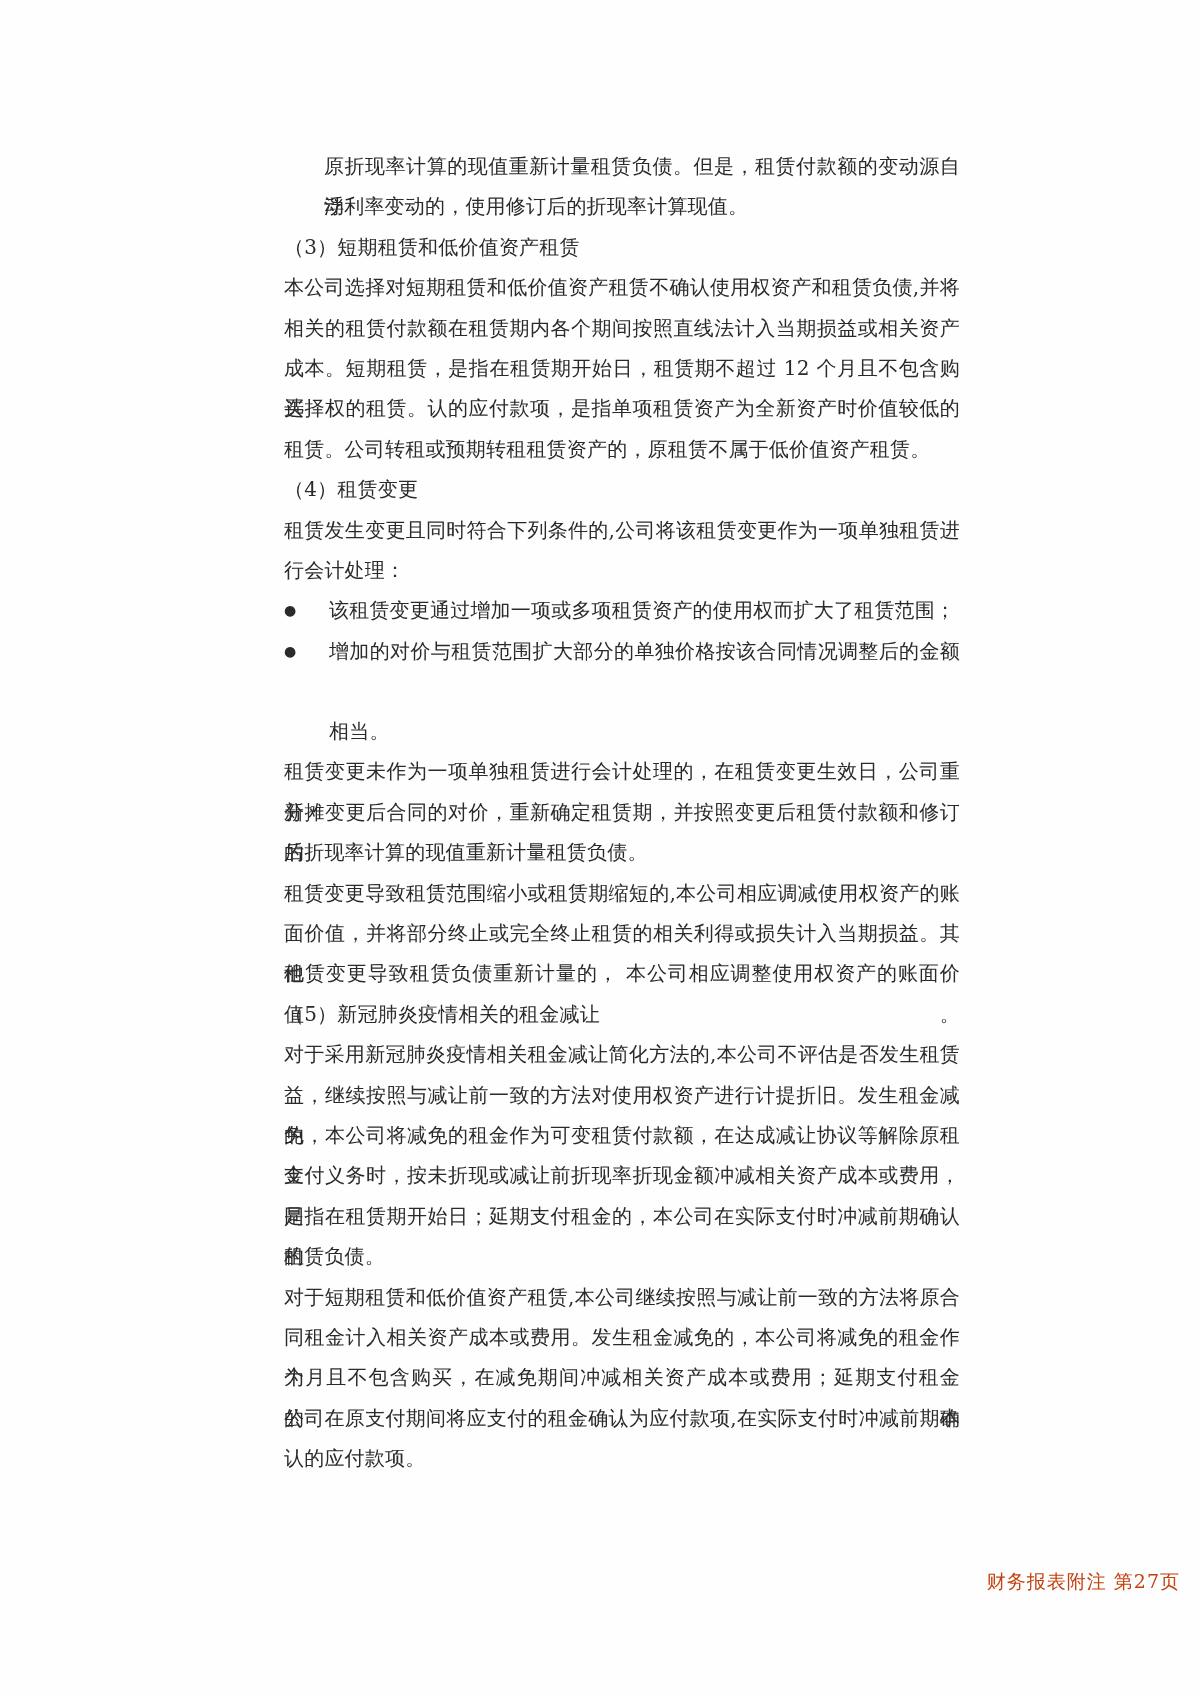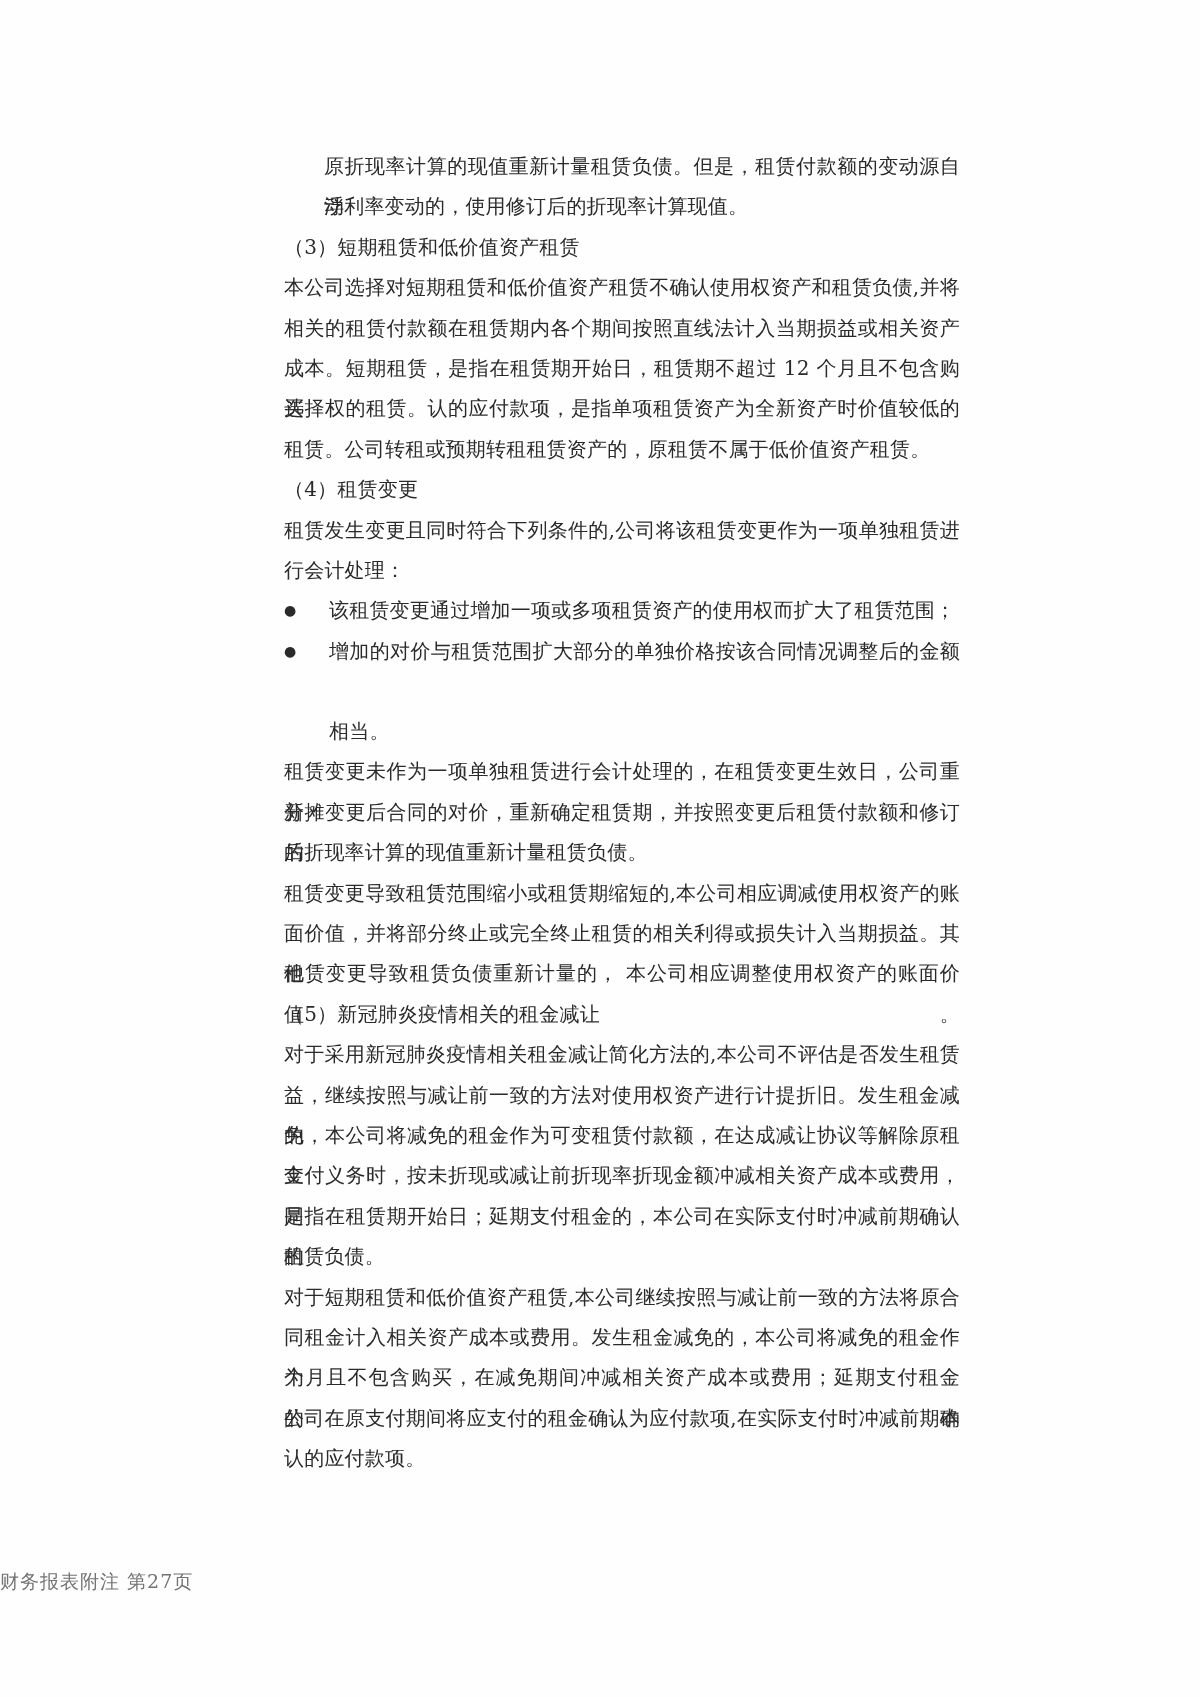--- a/index.html
+++ b/index.html
@@ -56,23 +56,23 @@
     text-align: justify;
     text-align-last: justify;
   }
   .footer {
     position: absolute;
     top: 1566px;
     left: 0;
     width: 1180px;
     height: 30px;
     line-height: 30px;
-    text-align: left;
+    text-align: right;
     font-size: 19px;
-    color: #737373;
+    color: #c2410c;
     letter-spacing: 1px;
   }
 </style>
 </head>
 <body>
 
 <div class="page">
   <div class="content" id="document-body">
       <div class="line indent full">原折现率计算的现值重新计量租赁负债。但是，租赁付款额的变动源自浮</div>
       <div class="line indent">动利率变动的，使用修订后的折现率计算现值。</div>

